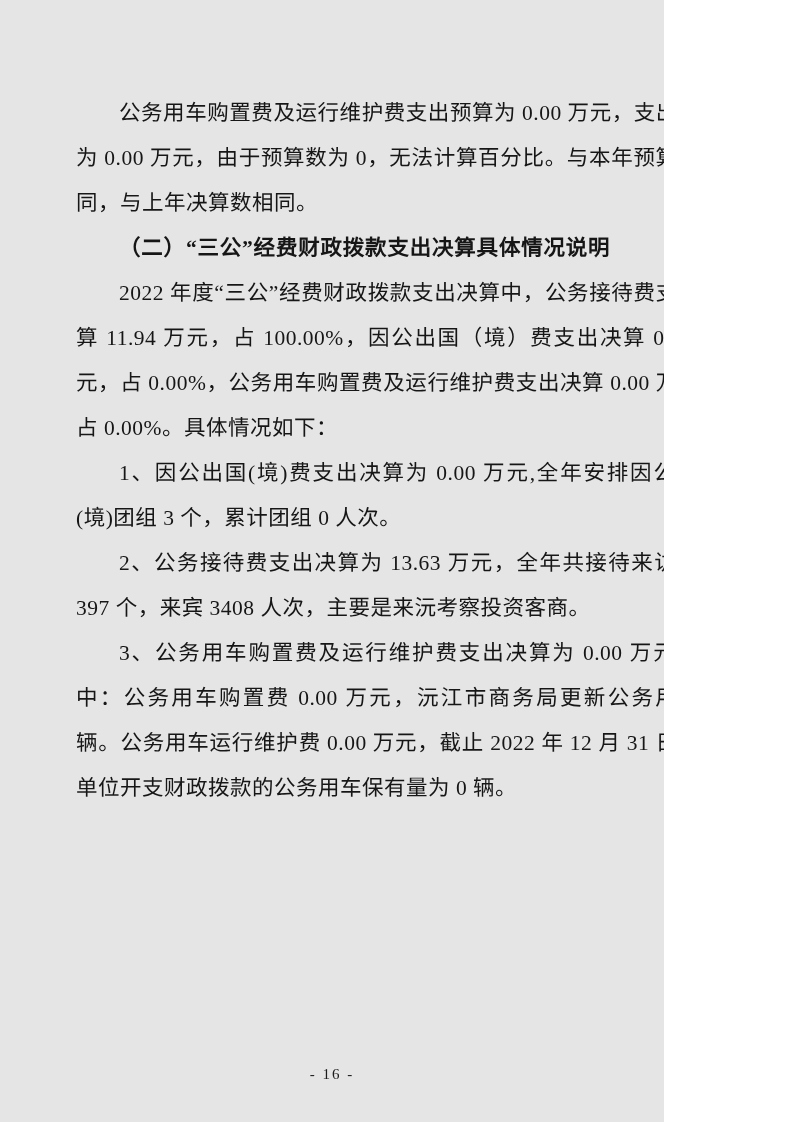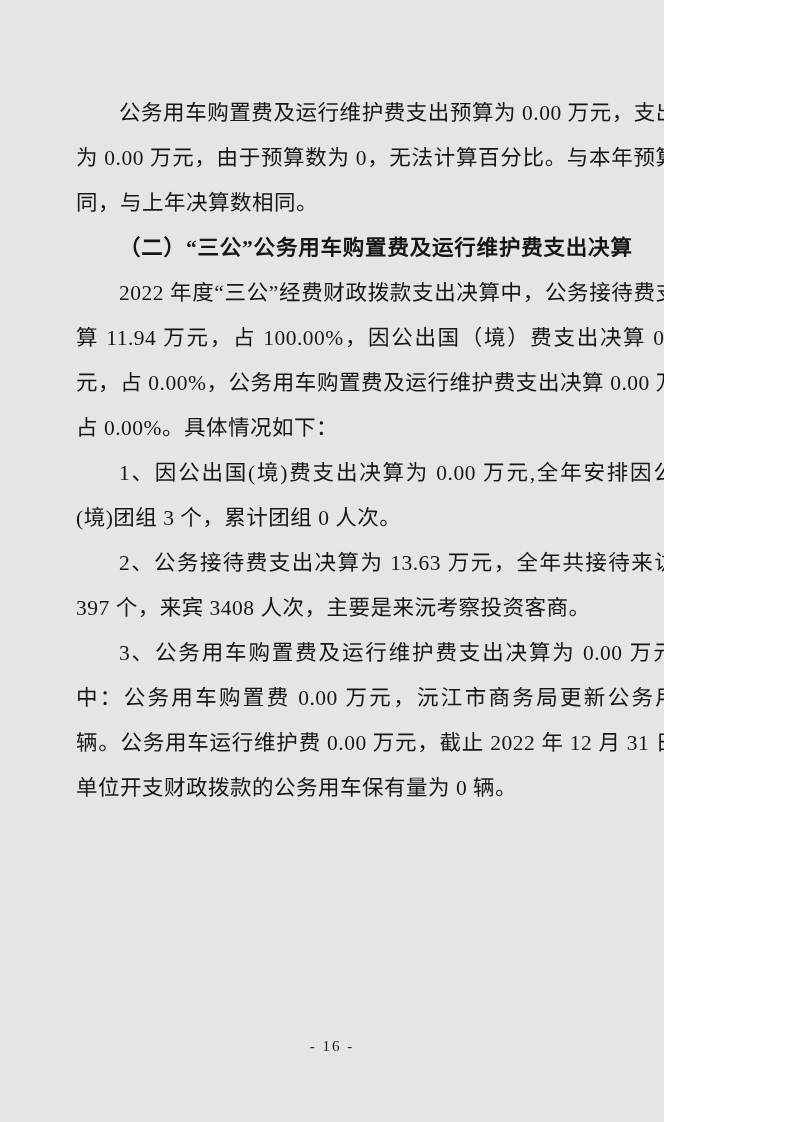--- a/index.html
+++ b/index.html
@@ -33,36 +33,36 @@
     text-indent: 2em;
     font-size: 21.5px;
     line-height: 45px;
   }
   .content h2 {
     font-weight: bold;
     letter-spacing: 0.8px;
   }
   .page-footer {
     position: absolute;
-    top: 1036px;
+    top: 1064px;
     left: 0;
     width: 100%;
     text-align: center;
     font-size: 15px;
     line-height: 20px;
     letter-spacing: 2px;
     color: #1c1c1c;
   }
 </style>
 </head>
 <body>
 
 <div class="page">
   <main class="content">
     <p>公务用车购置费及运行维护费支出预算为 0.00 万元，支出决算为 0.00 万元，由于预算数为 0，无法计算百分比。与本年预算数相同，与上年决算数相同。</p>
-    <h2>（二）“三公”公务用车购置费及运行维护费支出决算</h2>
+    <h2>（二）“三公”经费财政拨款支出决算具体情况说明</h2>
     <p>2022 年度“三公”经费财政拨款支出决算中，公务接待费支出决算 11.94 万元，占 100.00%，因公出国（境）费支出决算 0.00 万元，占 0.00%，公务用车购置费及运行维护费支出决算 0.00 万元，占 0.00%。具体情况如下：</p>
     <p>1、因公出国(境)费支出决算为 0.00 万元,全年安排因公出国(境)团组 3 个，累计团组 0 人次。</p>
     <p>2、公务接待费支出决算为 13.63 万元，全年共接待来访团组 397 个，来宾 3408 人次，主要是来沅考察投资客商。</p>
     <p>3、公务用车购置费及运行维护费支出决算为 0.00 万元，其中：公务用车购置费 0.00 万元，沅江市商务局更新公务用车 0 辆。公务用车运行维护费 0.00 万元，截止 2022 年 12 月 31 日，我单位开支财政拨款的公务用车保有量为 0 辆。</p>
   </main>
   <footer class="page-footer">- 16 -</footer>
 </div>
 
 </body></html>

